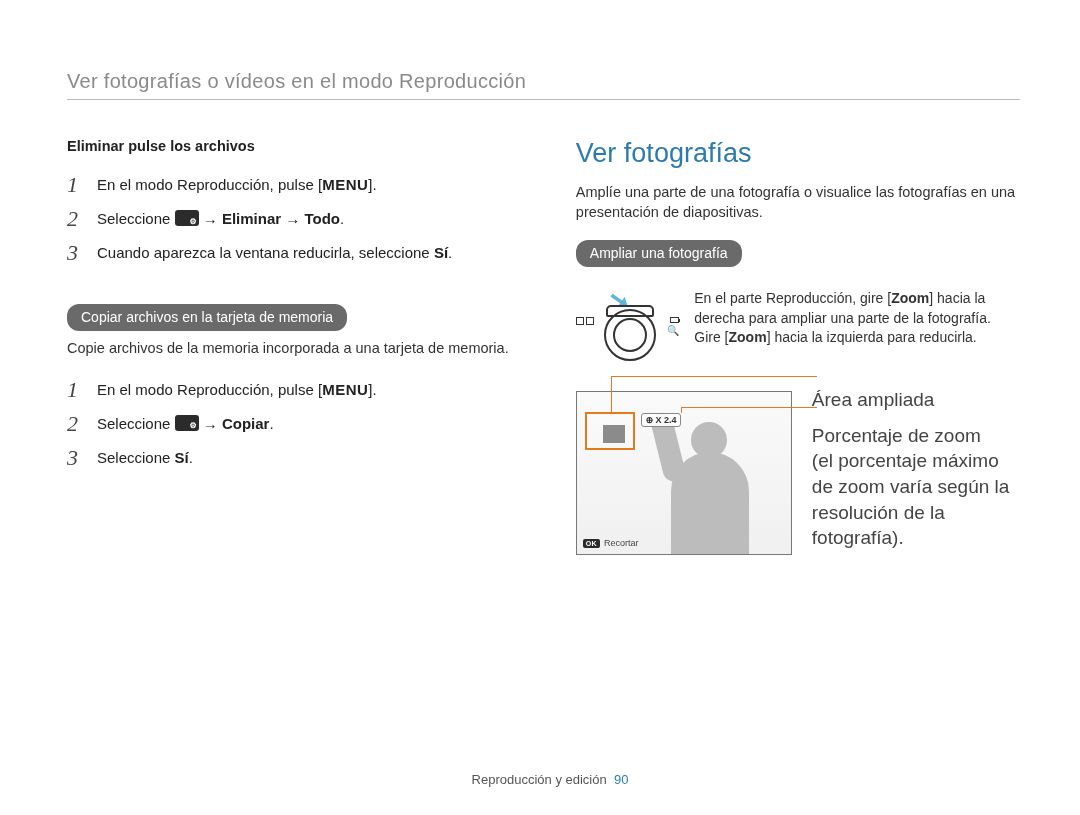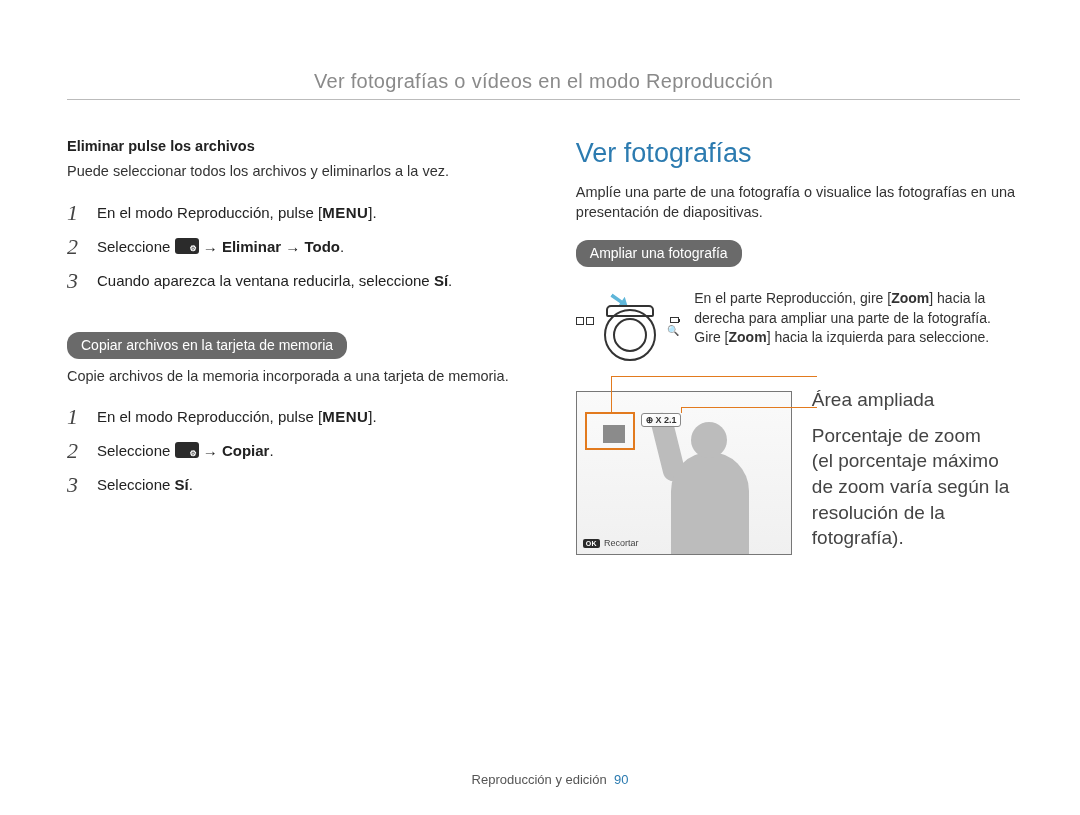--- a/index.html
+++ b/index.html
@@ -1,18 +1,18 @@
 <!DOCTYPE html>
 <html><head>
 <meta charset="utf-8">
 <style>
   * { box-sizing: border-box; margin: 0; padding: 0; }
   html, body { width: 1080px; height: 815px; background: #fff; font-family: Arial, Helvetica, sans-serif; color: #333; }
   .page { width: 1080px; height: 815px; padding: 70px 60px 0 67px; position: relative; }
-  .page-title { font-size: 20px; font-weight: 300; color: #8a8a8a; letter-spacing: 0.3px; text-align: center; }
+  .page-title { font-size: 20px; font-weight: 300; color: #8a8a8a; letter-spacing: 0.3px; }
   .hr { border: none; border-top: 1px solid #bbb; margin-top: 6px; }
   .cols { display: flex; gap: 50px; margin-top: 38px; }
   .col-left { width: 470px; }
   .col-right { width: 455px; }
 
   .section-h { font-size: 14.5px; font-weight: bold; color: #222; margin-bottom: 8px; }
   .body-text { font-size: 14.5px; color: #333; line-height: 1.35; font-weight: 300; }
   .step-list { margin-top: 20px; }
   .step { display: flex; gap: 12px; margin-bottom: 12px; align-items: flex-start; }
   .step-num { font-style: italic; font-size: 22px; color: #444; font-family: Georgia, 'Times New Roman', serif; line-height: 1; width: 18px; flex-shrink: 0; }
@@ -100,21 +100,20 @@
 <body>
 
 <div class="page">
   <div class="page-title">Ver fotografías o vídeos en el modo Reproducción</div>
   <hr class="hr">
 
   <div class="cols">
 
     <div class="col-left">
       <div class="section-h">Eliminar pulse los archivos</div>
-      <div class="body-text">Puede seleccionar todos los archivos y eliminarlos a la vez.</div>
 
       <div class="step-list">
         <div class="step">
           <div class="step-num">1</div>
           <div class="step-text">
             <span>En el modo Reproducción, pulse [</span><span class="menu-label">MENU</span><span>].</span>
           </div>
         </div>
         <div class="step">
           <div class="step-num">2</div>
@@ -174,41 +173,41 @@
             <div class="dial-top"></div>
             <div class="dial-outer"></div>
             <div class="dial-inner"></div>
           </div>
           <div class="zoom-icons" style="margin-top:28px; flex-direction:column; gap:2px; align-items:center;">
             <span class="little-bat"></span>
             <span class="little-mag">🔍</span>
           </div>
         </div>
         <div class="zoom-desc">
-          <span>En el parte Reproducción, gire [</span><span class="bold">Zoom</span><span>] hacia la derecha para ampliar una parte de la fotografía. Gire [</span><span class="bold">Zoom</span><span>] hacia la izquierda para seleccione.</span>
+          <span>En el parte Reproducción, gire [</span><span class="bold">Zoom</span><span>] hacia la derecha para ampliar una parte de la fotografía. Gire [</span><span class="bold">Zoom</span><span>] hacia la izquierda para reducirla.</span>
         </div>
       </div>
 
       <div class="diagram-row">
         <div class="screen">
           <div class="photo-bg">
             <div class="silhouette">
               <div class="sil-arm"></div>
                 <div class="sil-body"></div>
                 <div class="sil-head"></div>
             </div>
           </div>
           <div class="lead-inset"></div>
           <div class="inset-box">
             <div class="inset-fill"></div>
           </div>
           <div class="lead-badge"></div>
           <div class="zoom-badge">
             <span class="zoom-mag">⊕</span>
-            <span>X 2.1</span>
+            <span>X 2.4</span>
           </div>
           <div class="crop-bar">
             <span class="ok-btn">OK</span>
             <span>Recortar</span>
           </div>
         </div>
         <div class="callouts">
           <div class="callout-1">Área ampliada</div>
           <div class="callout-2">
             <div>Porcentaje de zoom</div>

